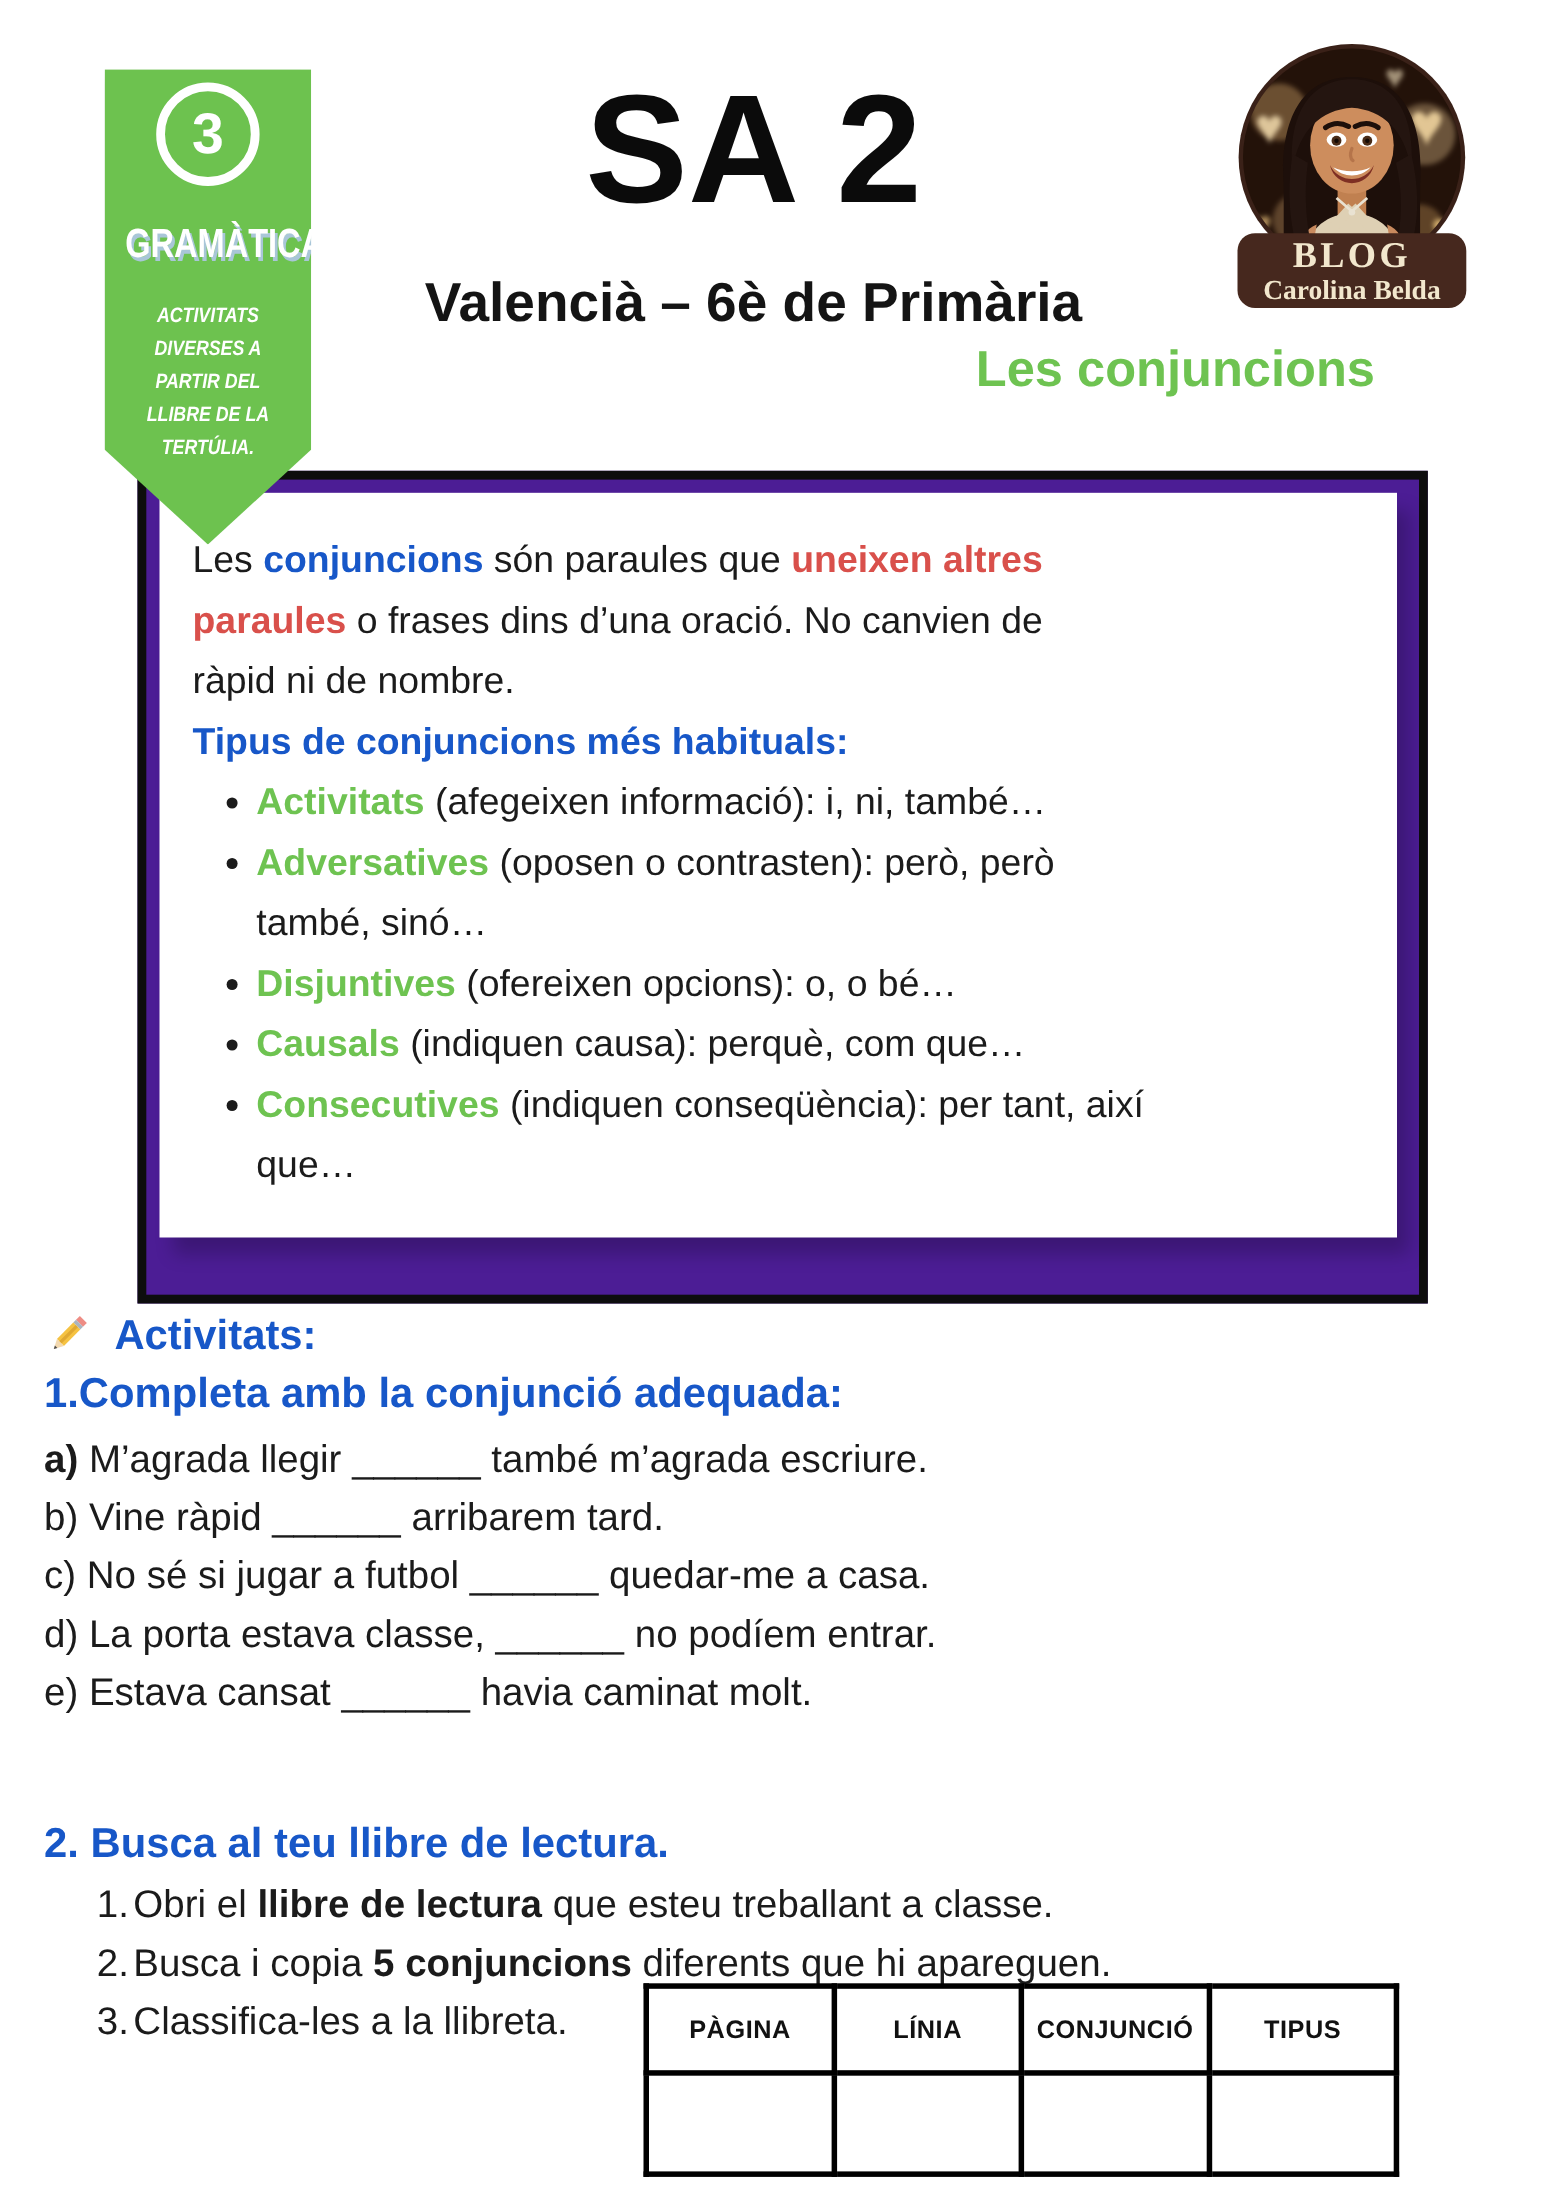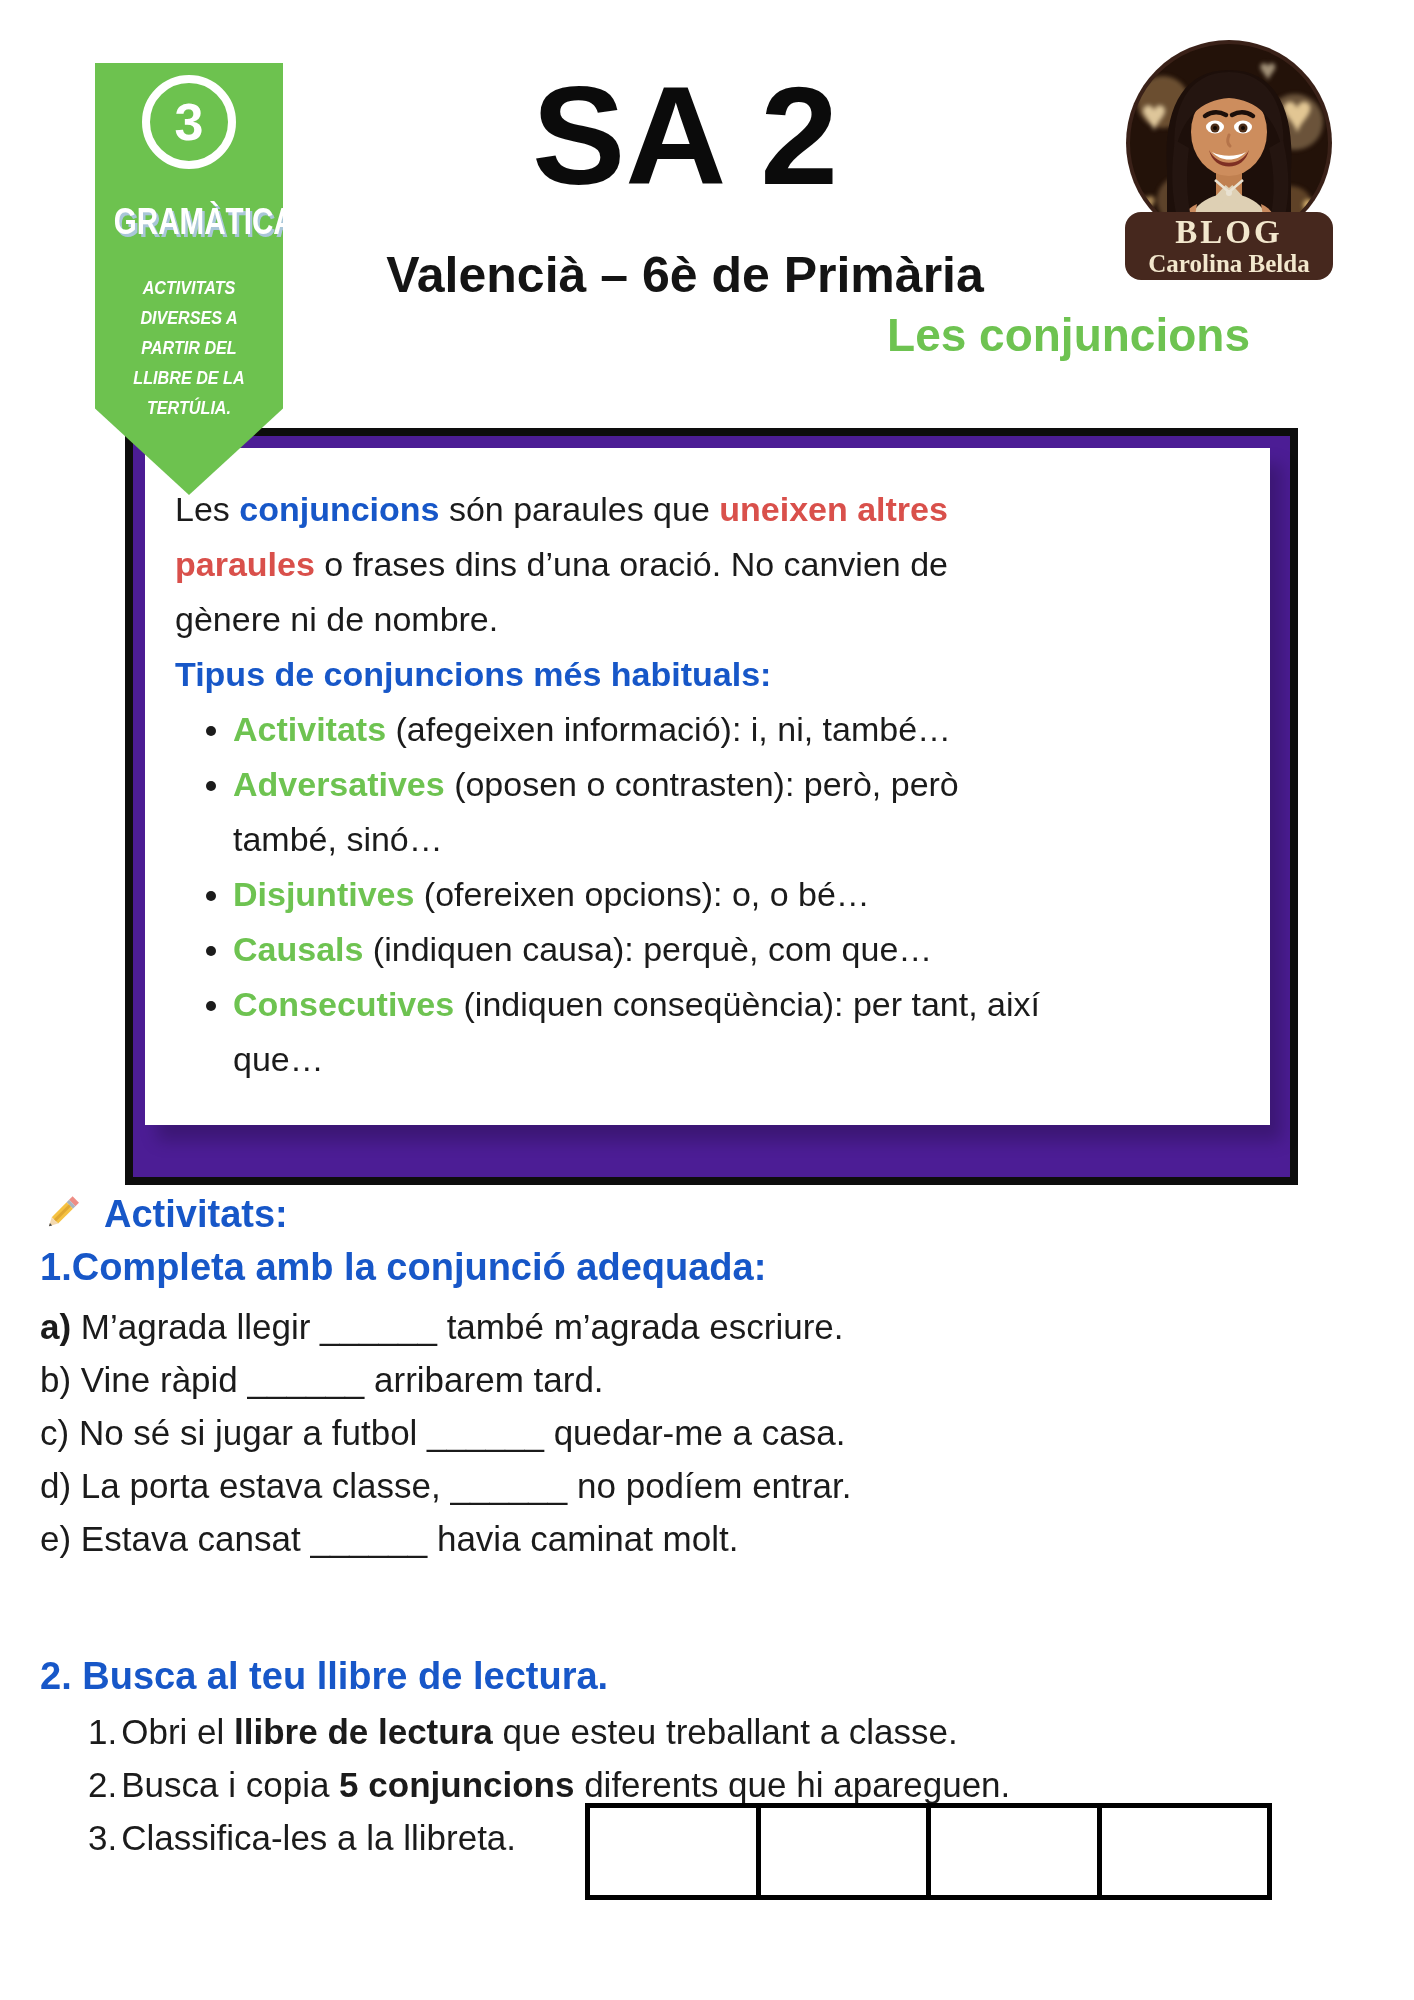--- a/index.html
+++ b/index.html
@@ -148,21 +148,21 @@
     <rect x="2" y="172" width="208" height="68" rx="16" fill="#46281e"></rect>
     <text x="106" y="203" text-anchor="middle" font-family="Liberation Serif, serif" font-weight="bold" font-size="33" letter-spacing="3" fill="#f2e7cd">BLOG</text>
     <text x="106" y="232" text-anchor="middle" font-family="Liberation Serif, serif" font-weight="bold" font-size="25" fill="#f2e7cd">Carolina Belda</text>
   </svg>
 
   <div class="frame">
     <div class="card">
       <div>
         <div><span>Les </span><span class="kw-blue">conjuncions</span><span> són paraules que </span><span class="kw-red">uneixen altres</span></div>
         <div><span class="kw-red">paraules</span><span> o frases dins d’una oració. No canvien de</span></div>
-        <div>gènere ni de nombre.</div>
+        <div>ràpid ni de nombre.</div>
       </div>
       <div class="types-heading">Tipus de conjuncions més habituals:</div>
       <ul>
         <li><span class="kw-green">Activitats</span><span> (afegeixen informació): i, ni, també…</span></li>
         <li><span class="kw-green">Adversatives</span><span> (oposen o contrasten): però, però</span><div>també, sinó…</div></li>
         <li><span class="kw-green">Disjuntives</span><span> (ofereixen opcions): o, o bé…</span></li>
         <li><span class="kw-green">Causals</span><span> (indiquen causa): perquè, com que…</span></li>
         <li><span class="kw-green">Consecutives</span><span> (indiquen conseqüència): per tant, així</span><div>que…</div></li>
       </ul>
     </div>
@@ -193,20 +193,26 @@
 
   <div class="ex2-title">2. Busca al teu llibre de lectura.</div>
   <div class="steps">
     <div><span class="num">1.</span><span>Obri el </span><span class="bold">llibre de lectura</span><span> que esteu treballant a classe.</span></div>
     <div><span class="num">2.</span><span>Busca i copia </span><span class="bold">5 conjuncions</span><span> diferents que hi apareguen.</span></div>
     <div><span class="num">3.</span><span>Classifica-les a la llibreta.</span></div>
   </div>
 
   <table class="conj-table">
     <tbody>
+        <tr>
+      <th>PÀGINA</th>
+      <th>LÍNIA</th>
+      <th>CONJUNCIÓ</th>
+      <th>TIPUS</th>
+    </tr>
     <tr>
       <td></td>
       <td></td>
       <td></td>
       <td></td>
     </tr>
   </tbody>
     </table>
 
 </div>

